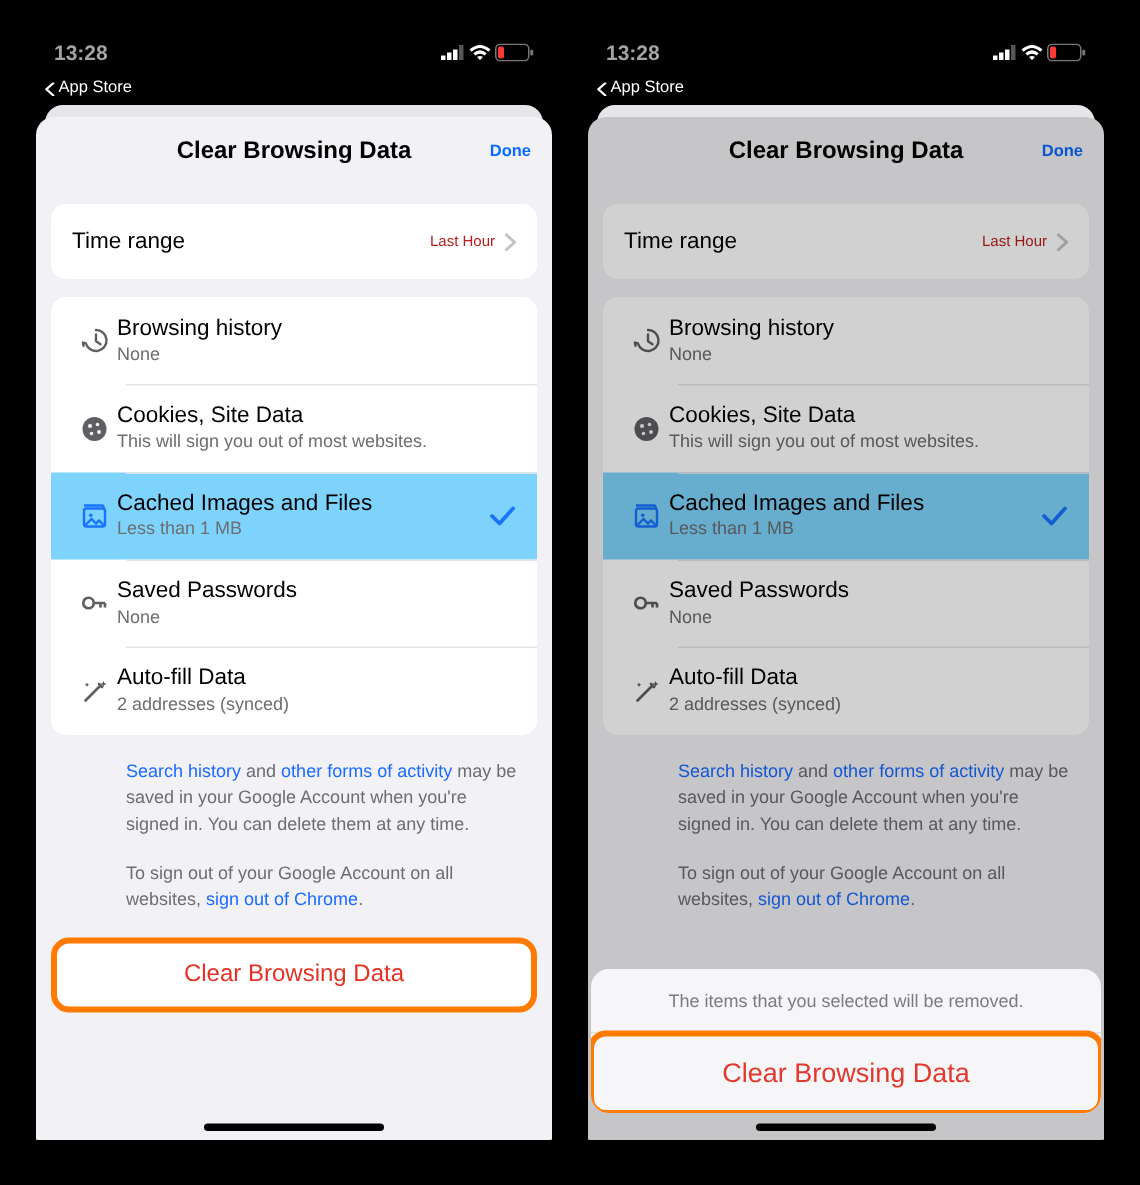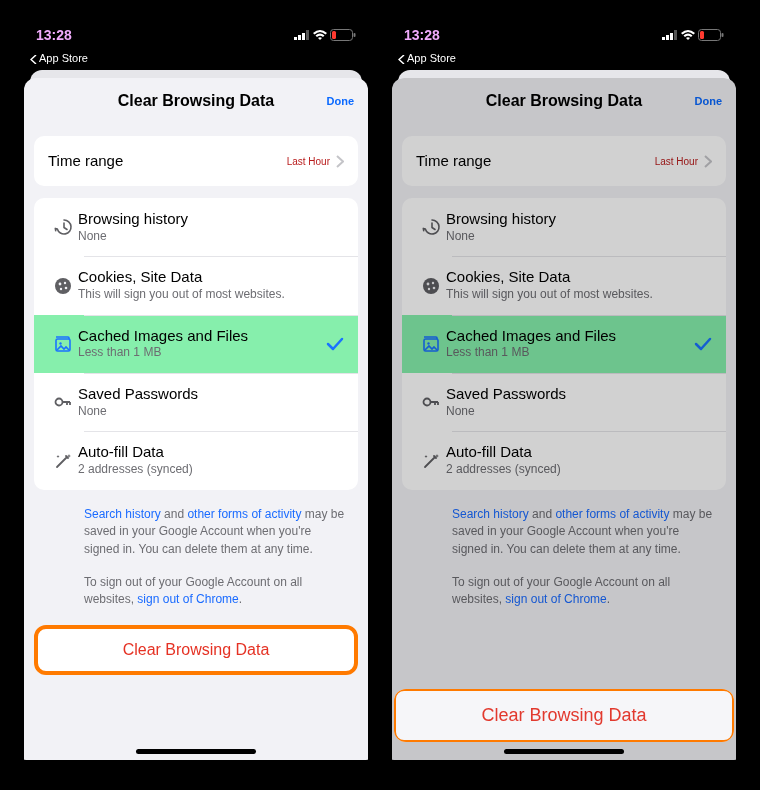--- a/index.html
+++ b/index.html
@@ -22,21 +22,21 @@
     position: relative;
     border-radius: 8px;
     overflow: hidden;
   }
   .statusbar {
     height: 30px;
     display: flex;
     justify-content: space-between;
     align-items: center;
     padding: 0 18px;
-    color: #f0abfc;
+    color: #a3a3a3;
     font-size: 14px;
     font-weight: 600;
   }
   .status-right { display: flex; align-items: center; gap: 2px; }
   .breadcrumb {
     color: #fff;
     font-size: 11px;
     padding: 2px 12px 6px;
     display: flex;
     align-items: flex-end;
@@ -119,21 +119,21 @@
   .row .ic {
     width: 30px;
     color: #5f5f63;
     display: flex;
     justify-content: center;
   }
   .row .txt { flex: 1; }
   .row .ttl { font-size: 15px; color: #000; line-height: 1.25; }
   .row .sub { font-size: 12px; color: #6d6d72; line-height: 1.3; }
   .row .val { color: #b91c1c; font-size: 10px; margin-right: 6px; }
-  .row.selected { background: #86efac; }
+  .row.selected { background: #7dd3fc; }
   .row.selected .ic { color: #1a73ff; }
   .chev { color: #c4c4c8; }
   .check { color: #1a73ff; font-size: 18px; font-weight: 700; }
   .fine {
     font-size: 12px;
     color: #6d6d72;
     padding: 16px 20px 0;
     line-height: 1.45;
     margin-left: 40px;
   }
@@ -448,17 +448,18 @@
         </div>
         <div class="fine">
           <span>To sign out of your Google Account on all websites, </span><span class="lnk">sign out of Chrome</span><span>.</span>
         </div>
       </div>
       <div class="home-ind"></div>
     </div>
 
     <div class="actionsheet">
       <div class="as-group">
+        <div class="as-msg">The items that you selected will be removed.</div>
         <div class="as-btn destructive hl">Clear Browsing Data</div>
       </div>
     </div>
   </div>
 </div>
 
 </body></html>

